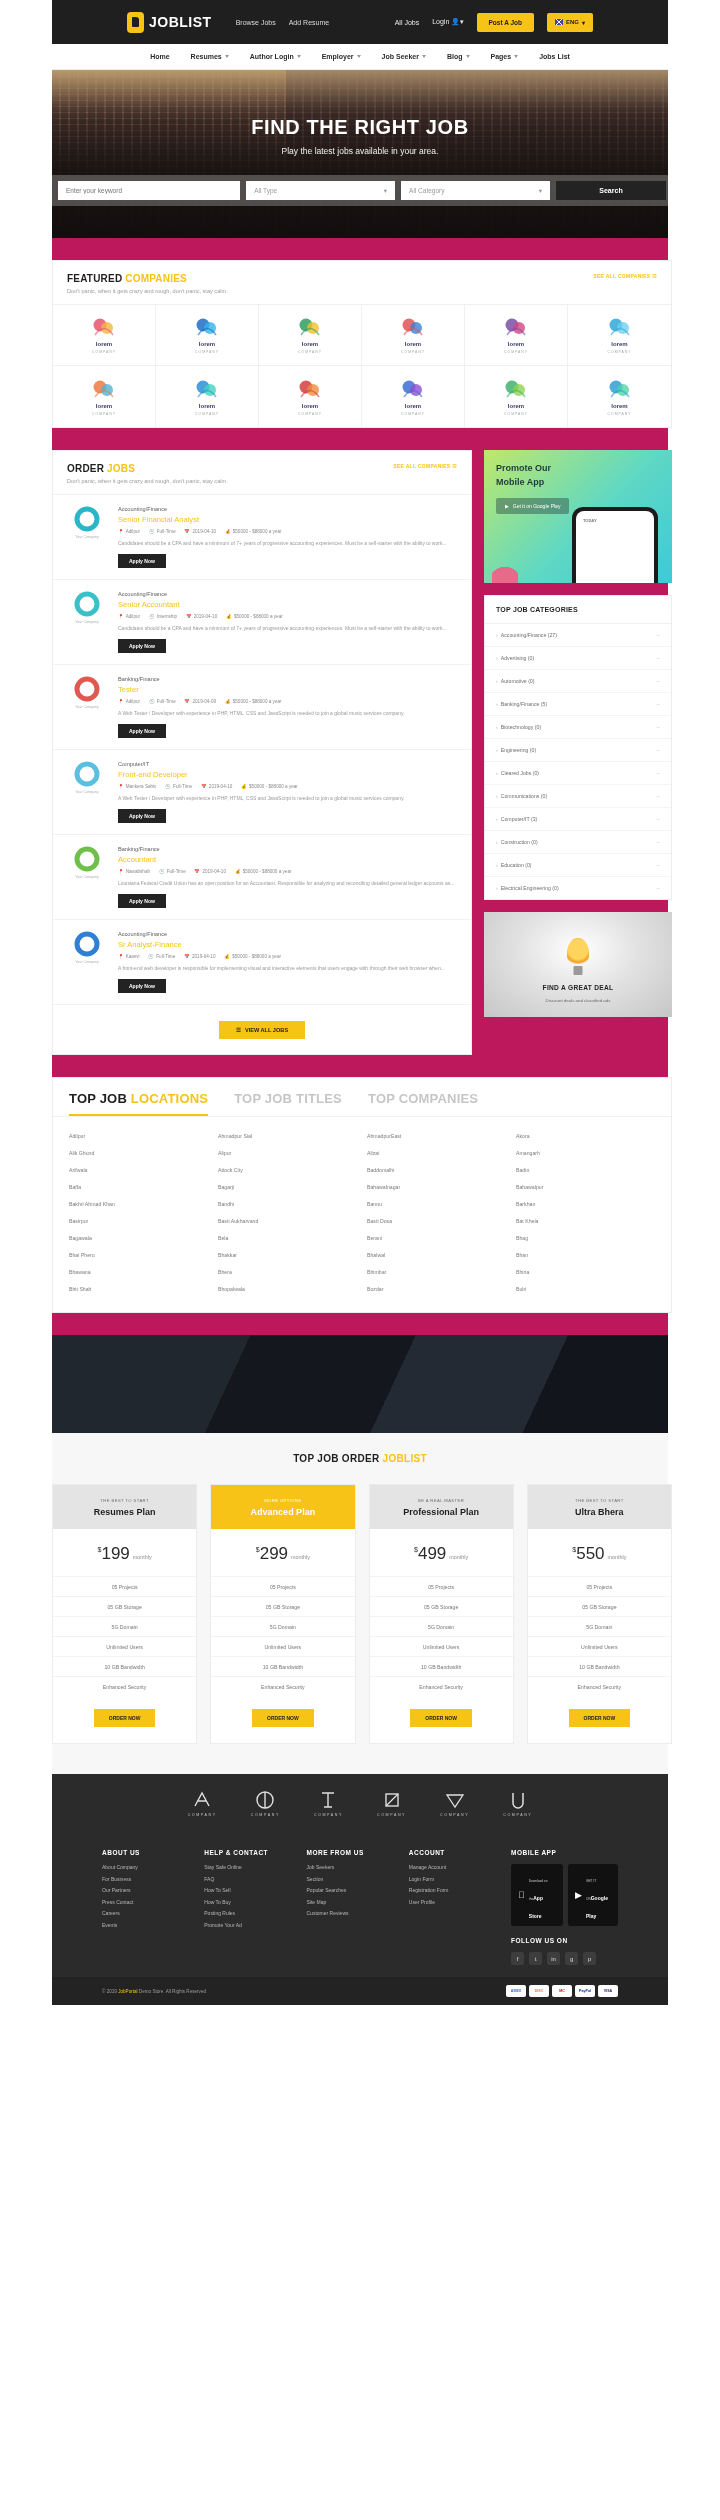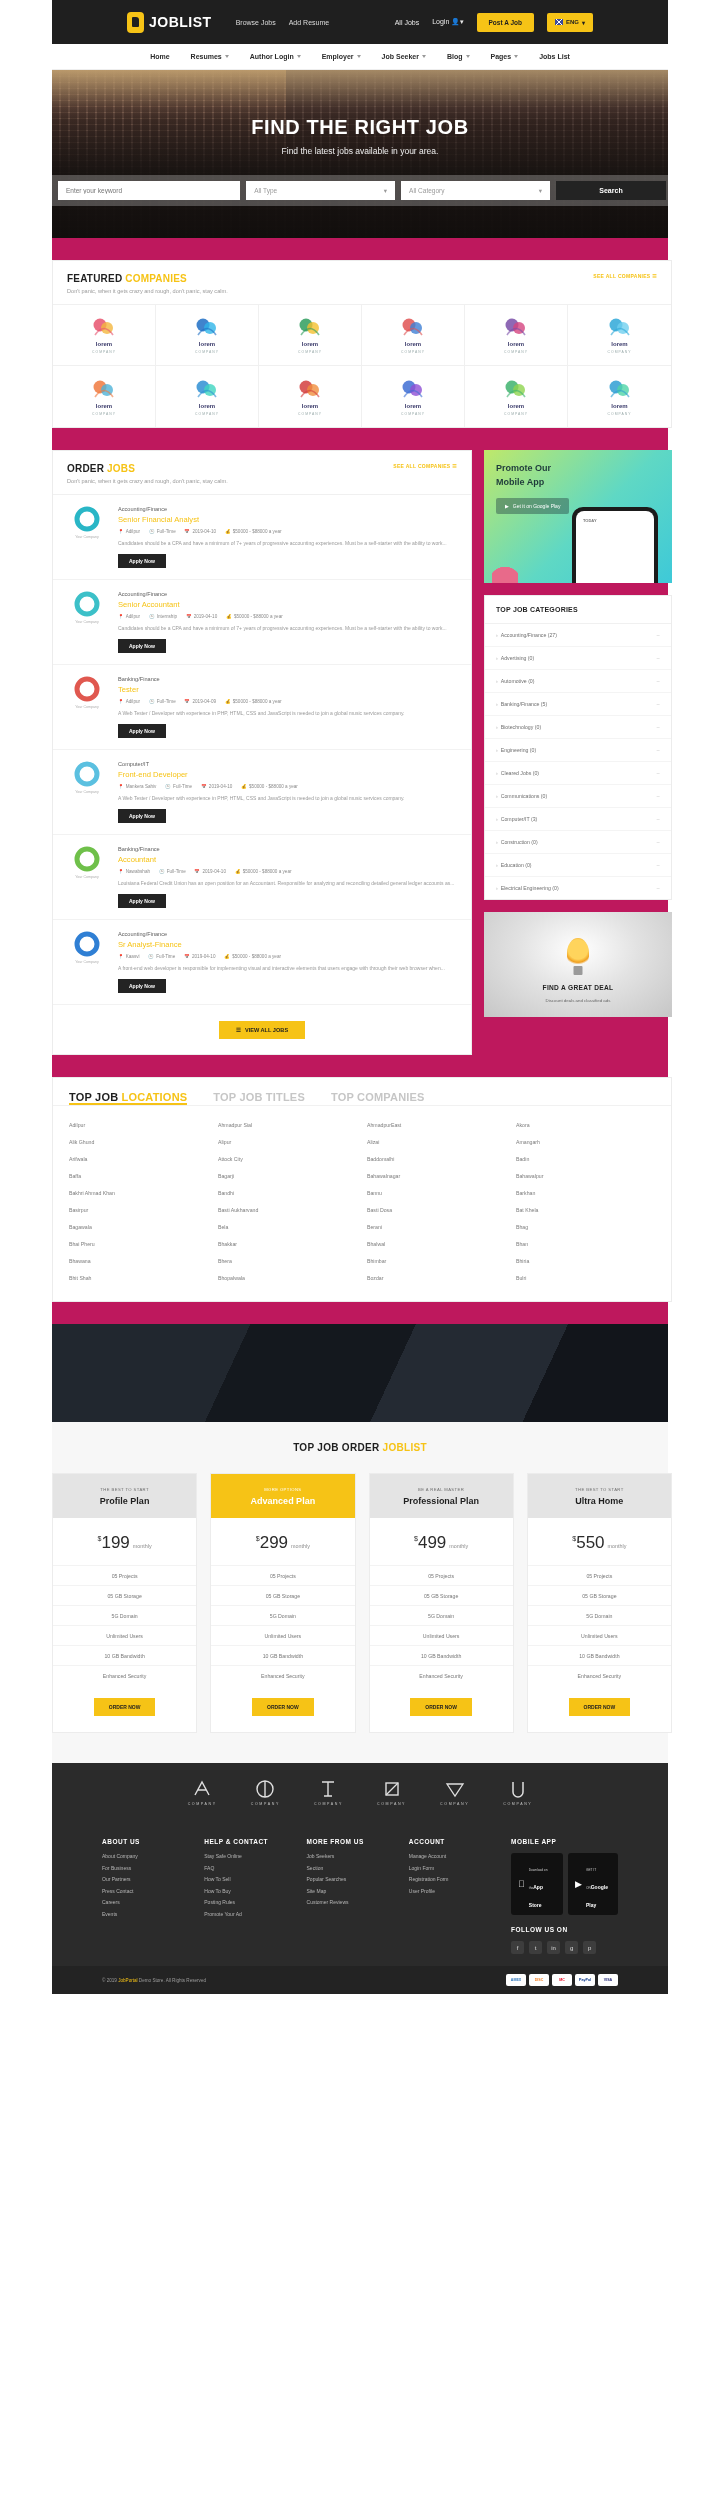--- a/index.html
+++ b/index.html
@@ -117,21 +117,21 @@
     background:#d9d9d9 radial-gradient(ellipse at 50% 36%, #fff 0%, #e2e2e2 45%, #c6c6c6 100%); }
   .bulb { position:absolute; left:50%; top:26px; transform:translateX(-50%); width:22px; height:30px;
     background:radial-gradient(circle at 50% 38%, #ffd45c 0 45%, #f0a020 60%, transparent 70%); border-radius:50% 50% 40% 40%; }
   .bulb:after { content:""; position:absolute; left:50%; transform:translateX(-50%); bottom:-7px; width:9px; height:9px; background:#9a9a9a; border-radius:1px; }
   .deal-txt { position:absolute; left:0; right:0; bottom:14px; text-align:center; }
   .deal-txt b { font-size:6.6px; color:#222; letter-spacing:.3px; }
   .deal-txt p { font-size:4.4px; color:#666; margin-top:4px; }
 
   
   .tabs { display:flex; gap:26px; padding:13px 16px 0; }
-  .tab { font-size:11px; font-weight:bold; color:#c6c6c6; padding-bottom:0; letter-spacing:.2px; }
+  .tab { font-size:13px; font-weight:bold; color:#c6c6c6; padding-bottom:8px; letter-spacing:.2px; }
   .tab.active { color:#1f1f1f; border-bottom:2px solid #f6c316; }
   .tab.active em { font-style:normal; color:#f6c316; }
   .loc-grid { display:grid; grid-template-columns:repeat(4,1fr); gap:11px 10px; padding:16px 16px 20px; border-top:1px solid #f1f1f1; }
   .loc-grid span { font-size:5.2px; color:#7d7d7d; }
 
   
   .counters { height:98px; position:relative; overflow:hidden; display:flex; align-items:center;
     background:#1a1f26; }
   .counters .bg { position:absolute; inset:0; opacity:.65;
     background:
@@ -246,21 +246,21 @@
         <span>Jobs List</span>
       </a>
   </div>
 
   <div class="hero">
     <div class="sky-left"></div>
     <div class="buildings"></div>
     <div class="sky"></div>
     <div class="hero-inner">
       <div class="hero-title">FIND THE RIGHT JOB</div>
-      <div class="hero-sub">Find the latest jobs available in your area.</div>
+      <div class="hero-sub">Play the latest jobs available in your area.</div>
       <div class="searchbar">
         <input type="text" placeholder="Enter your keyword" style="">
         <div class="sel">
           <span>All Type</span>
             <span>▾</span>
         </div>
         <div class="sel">
           <span>All Category</span>
             <span>▾</span>
         </div>
@@ -643,21 +643,21 @@
 
   <div class="counters">
     <div class="bg"></div>
   </div>
 
   <div class="pkg-sec">
     <div class="pkg-title"><span>TOP JOB ORDER </span><em>JOBLIST</em></div>
     <div class="pkg-grid" id="pkg-grid">
         <div class="pkg"><div class="pkg-head">
             <div class="small">THE BEST TO START</div>
-            <div class="name">Profile Plan</div>
+            <div class="name">Resumes Plan</div>
           </div><div class="price"><sup>$</sup>199<small>monthly</small></div><ul>
             <li>05 Projects</li>
             <li>05 GB Storage</li>
             <li>5G Domain</li>
             <li>Unlimited Users</li>
             <li>10 GB Bandwidth</li>
             <li>Enhanced Security</li>
           </ul><button class="order">ORDER NOW</button></div>
         <div class="pkg feat"><div class="pkg-head">
             <div class="small">MORE OPTIONS</div>
@@ -676,21 +676,21 @@
           </div><div class="price"><sup>$</sup>499<small>monthly</small></div><ul>
             <li>05 Projects</li>
             <li>05 GB Storage</li>
             <li>5G Domain</li>
             <li>Unlimited Users</li>
             <li>10 GB Bandwidth</li>
             <li>Enhanced Security</li>
           </ul><button class="order">ORDER NOW</button></div>
         <div class="pkg"><div class="pkg-head">
             <div class="small">THE BEST TO START</div>
-            <div class="name">Ultra Home</div>
+            <div class="name">Ultra Bhera</div>
           </div><div class="price"><sup>$</sup>550<small>monthly</small></div><ul>
             <li>05 Projects</li>
             <li>05 GB Storage</li>
             <li>5G Domain</li>
             <li>Unlimited Users</li>
             <li>10 GB Bandwidth</li>
             <li>Enhanced Security</li>
           </ul><button class="order">ORDER NOW</button></div>
       </div>
   </div>

